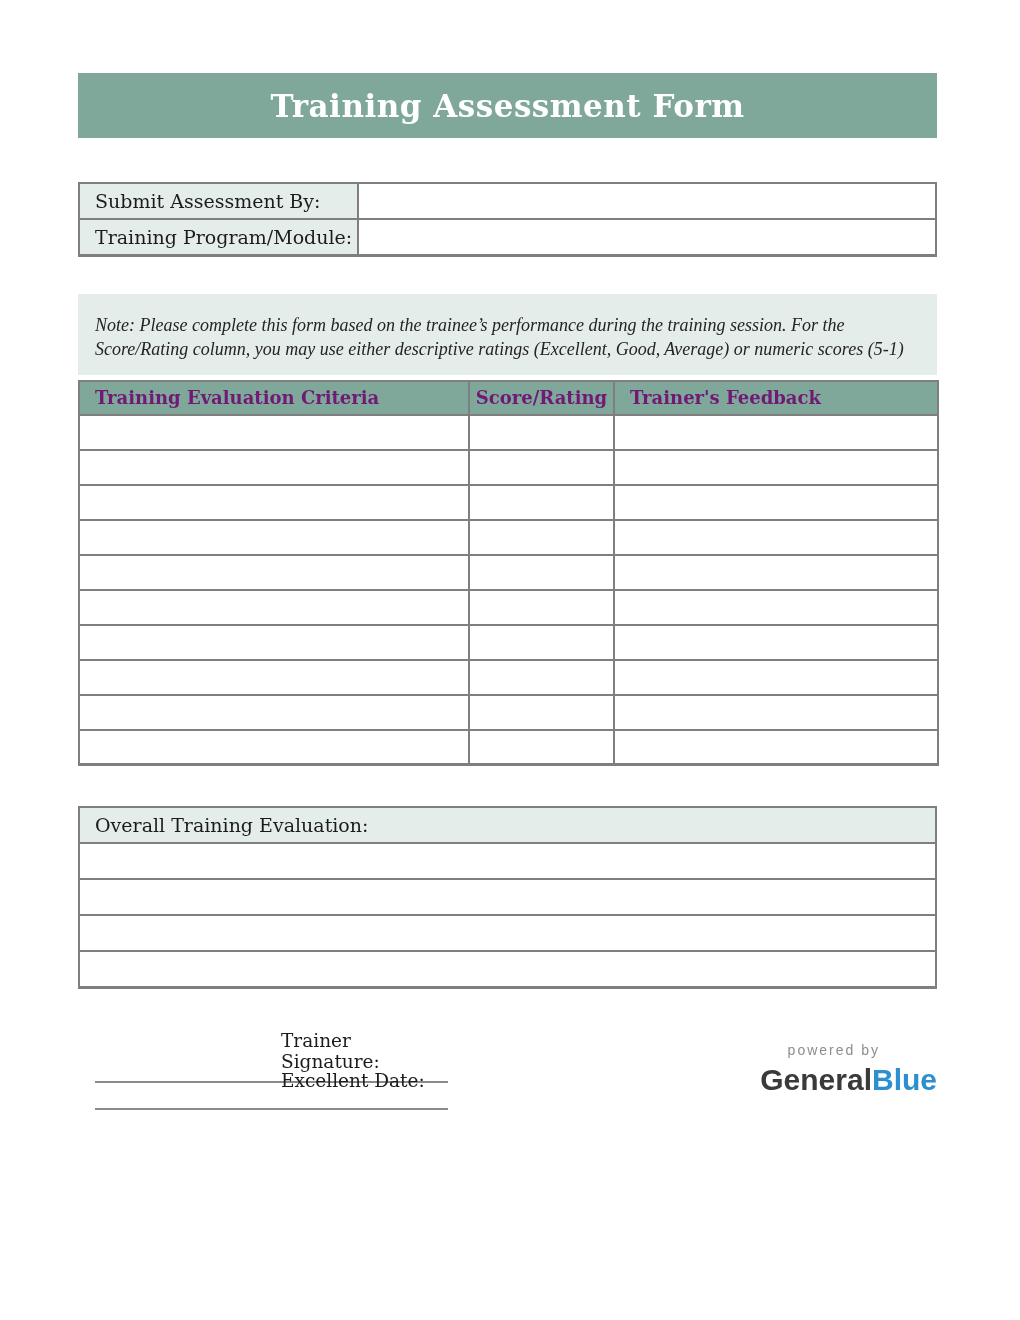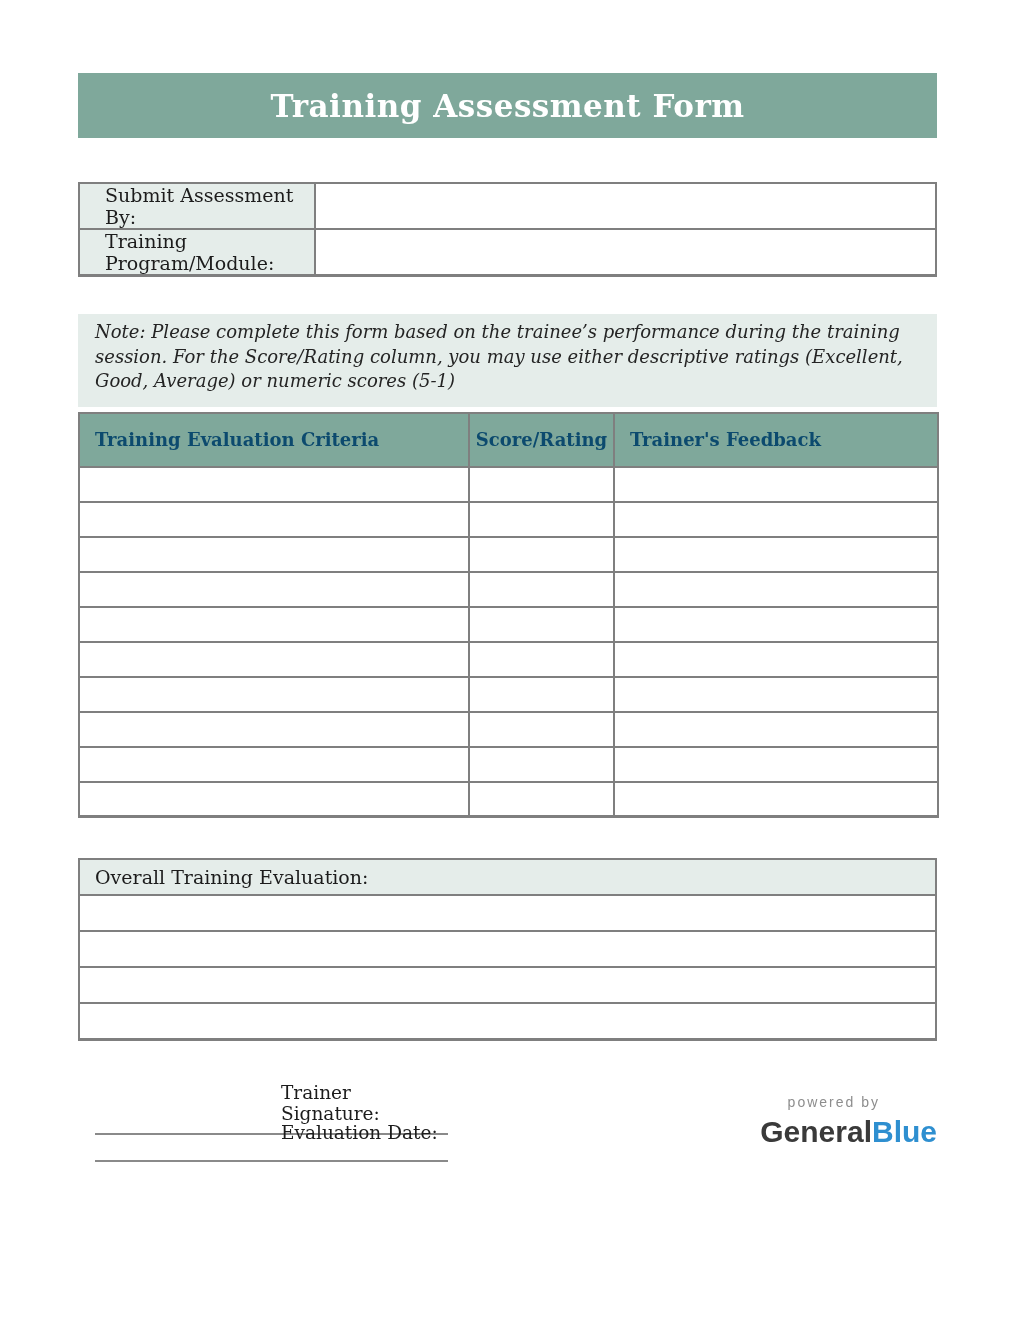--- a/index.html
+++ b/index.html
@@ -44,43 +44,44 @@
     letter-spacing: 0.5px;
   }
   
   table { border-collapse: collapse; width: 859px; table-layout: fixed; }
   td, th { border: 2px solid var(--border); }
   table { border: 2px solid var(--border); border-bottom-width: 3px; }
   
   .info-table { margin-top: 44px; }
   .info-table td { height: 36px; font-size: 19px; }
   .info-table .label-cell {
-    width: 236px;
+    width: 279px;
     background: var(--light);
-    padding-left: 25px;
+    padding-left: 15px;
   }
   .info-table .value-cell { background: #ffffff; }
   
   .note {
     margin-top: 37px;
     background: var(--light);
-    padding: 6px 17px 13px 17px;
+    padding: 19px 17px 13px 17px;
     font-style: italic;
     font-size: 18px;
     line-height: 24.5px;
     color: #242424;
+    font-family: Liberation Serif, serif;
   }
   
   .eval-table { margin-top: 5px; }
   .eval-table th {
     background: var(--green);
-    color: #0c4a6e;
+    color: #701a75;
     font-size: 18px;
     font-weight: 700;
-    height: 54px;
+    height: 34px;
     text-align: left;
     padding-left: 15px;
   }
   .eval-table th.score-col { text-align: center; padding-left: 0; }
   .eval-table td { height: 35px; background: #ffffff; }
   .col-criteria { width: 390px; }
   .col-score { width: 145px; }
   .col-feedback { width: 324px; }
   
   .overall-table { margin-top: 40px; }
@@ -248,21 +249,21 @@
         </tbody>
     </table>
 
     <div class="footer-row">
       <div class="signature-block">
         <div class="sig-row">
           <span class="sig-label">Trainer Signature:</span>
           <span class="sig-line"></span>
         </div>
         <div class="sig-row">
-          <span class="sig-label">Evaluation Date:</span>
+          <span class="sig-label">Excellent Date:</span>
           <span class="sig-line"></span>
         </div>
       </div>
       <div class="brand">
         <div class="powered">powered by</div>
         <div class="brandname">
           <span class="b1">General</span><span class="b2">Blue</span>
         </div>
       </div>
     </div>

